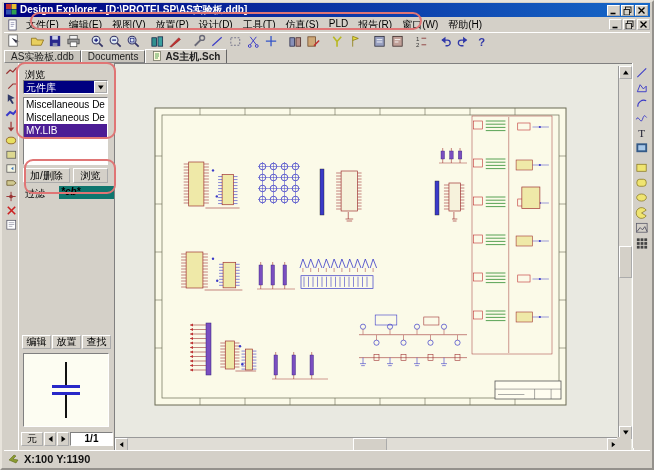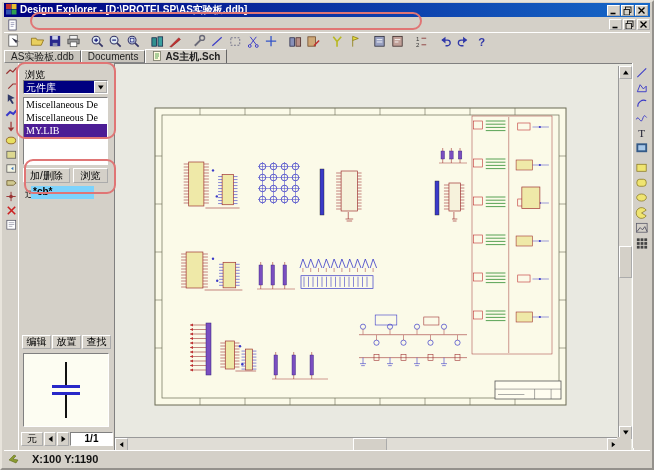--- a/index.html
+++ b/index.html
@@ -52,28 +52,28 @@
     background:#d4d0c8; border-left:1px solid #fff; font-size:10px; }
   .p-label { position:absolute; left:6px; color:#000; }
   .combo { position:absolute; left:4px; top:17px; width:85px; height:14px; background:#fff;
     border:1px solid; border-color:#808080 #fff #fff #808080; display:flex; }
   .combo .val { flex:1; background:#000080; color:#fff; font-size:10px; padding:0 2px;
     overflow:hidden; white-space:nowrap; }
   .combo .drop { width:13px; background:#d4d0c8; border:1px outset #fff;
     display:flex; align-items:center; justify-content:center; }
   .combo .drop svg { width:7px; height:7px; }
   .listbox { position:absolute; background:#fff; border:1px solid;
-    border-color:#808080 #fff #fff #808080; overflow:hidden;font-family:Liberation Serif, serif; }
+    border-color:#808080 #fff #fff #808080; overflow:hidden; }
   .list-item { height:13px; line-height:13px; padding:0 2px; white-space:nowrap;
     overflow:hidden; color:#000; font-size:10px; }
   .list-item.sel { background:#4c1d95; color:#fff; }
   .p-btn { position:absolute; height:15px; background:#d4d0c8; border:1px outset #fff;
     font-size:10px; display:flex; align-items:center; justify-content:center; white-space:nowrap;text-align:center; }
-  .filter-box { position:absolute; left:12px; top:123px; width:63px; height:13px;
-    background:#7dd3fc; font-weight:bold; font-size:10px; padding:0 2px; color:#000; }
+  .filter-box { position:absolute; left:40px; top:123px; width:63px; height:13px;
+    background:#0f766e; font-weight:bold; font-size:10px; padding:0 2px; color:#000;font-style:italic; }
   #preview { position:absolute; left:4px; top:290px; width:86px; height:74px;
     background:#fdfdf2; border:1px solid; border-color:#808080 #fff #fff #808080; }
   #pager { position:absolute; left:2px; top:369px; width:92px; height:14px; display:flex; gap:1px; }
   #unit-btn { width:22px; height:14px; }
   .spin { width:12px; height:14px; }
   #page-box { flex:1; height:14px; background:#fff; border:1px solid;
     border-color:#808080 #fff #fff #808080; font-size:10px; font-weight:bold;
     text-align:center; line-height:12px; }
   
   #editor { position:absolute; left:112px; top:61px; width:520px; height:388px;
@@ -90,21 +90,21 @@
   
   #righttools { position:absolute; right:2px; top:61px; width:18px; bottom:20px;
     background:#d4d0c8; border-left:1px solid #fff; display:flex; flex-direction:column;
     align-items:center; padding-top:2px; }
   .rt-btn { width:16px; height:15px; display:flex; align-items:center; justify-content:center; }
   .rt-btn svg { width:14px; height:14px; }
   .rt-gap { height:5px; }
   
   #statusbar { position:absolute; left:2px; bottom:2px; right:2px; height:16px;
     border-top:1px solid #fff; display:flex; align-items:center; font-size:11px;
-    font-weight:bold; color:#111; gap:12px; padding-left:4px; }
+    font-weight:bold; color:#111; gap:4px; padding-left:4px; }
   #statusbar svg { width:12px; height:12px; }
   
   .anno { position:absolute; border:2px solid #e07575; border-radius:9px; pointer-events:none; z-index:50; }
 </style>
 </head>
 <body>
 
 <div id="app">
 
   <div id="titlebar">
@@ -133,20 +133,33 @@
           </svg>
         </span>
       </span>
   </div>
 
   <div id="menubar">
     <span class="child-icon"><svg viewBox="0 0 12 13">
           <rect x="2" y="1" width="8" height="11" fill="#fff" stroke="#446" stroke-width="0.8"></rect>
           <path d="M4 4h4M4 6h4M4 8h3" stroke="#88a" stroke-width=".8"></path>
         </svg></span>
+    <span id="menuitems" style="display:flex">
+        <span class="menu-item">文件(F)</span>
+        <span class="menu-item">编辑(E)</span>
+        <span class="menu-item">视图(V)</span>
+        <span class="menu-item">放置(P)</span>
+        <span class="menu-item">设计(D)</span>
+        <span class="menu-item">工具(T)</span>
+        <span class="menu-item">仿真(S)</span>
+        <span class="menu-item">PLD</span>
+        <span class="menu-item">报告(R)</span>
+        <span class="menu-item">窗口(W)</span>
+        <span class="menu-item">帮助(H)</span>
+      </span>
     <span class="winctl">
         <span class="winbtn">
           <svg viewBox="0 0 9 9">
             <path d="M1.5 7.5h5" stroke="#000" stroke-width="1.6"></path>
           </svg>
         </span>
         <span class="winbtn">
           <svg viewBox="0 0 9 9">
             <rect x="2.5" y="1" width="5.5" height="5.5" fill="none" stroke="#000" stroke-width="0.8"></rect>
             <rect x="1" y="3.5" width="5.5" height="5.5" fill="#d4d0c8" stroke="#000" stroke-width="0.8"></rect>

